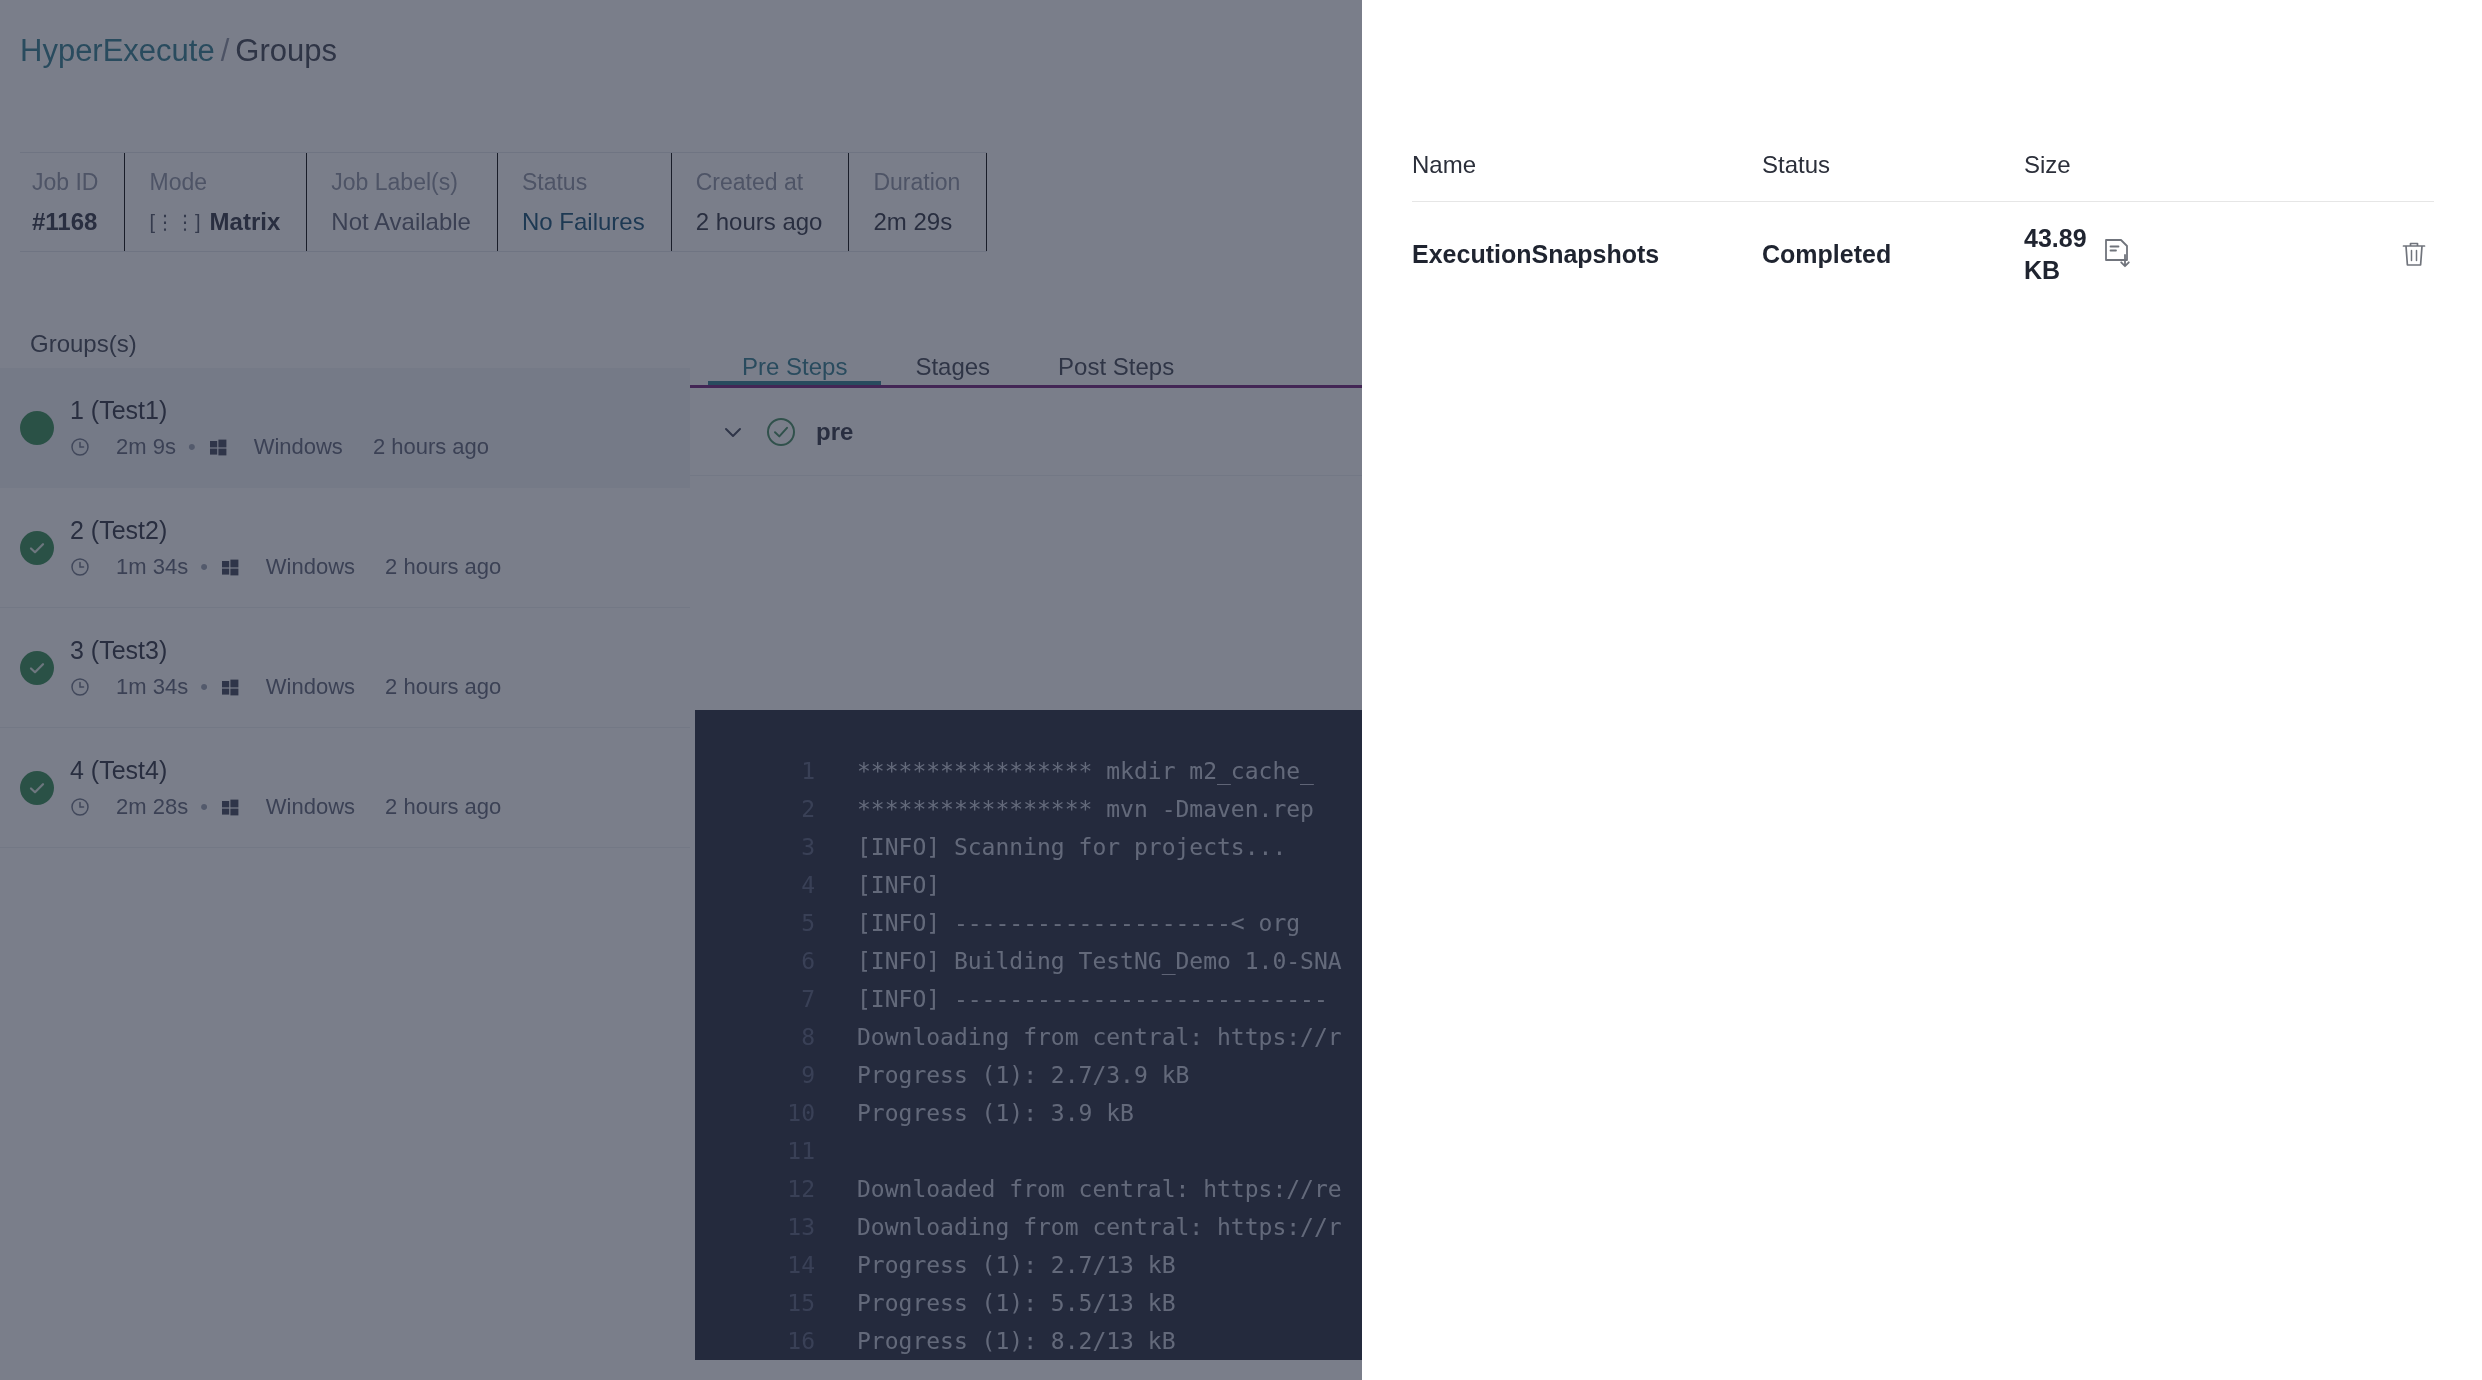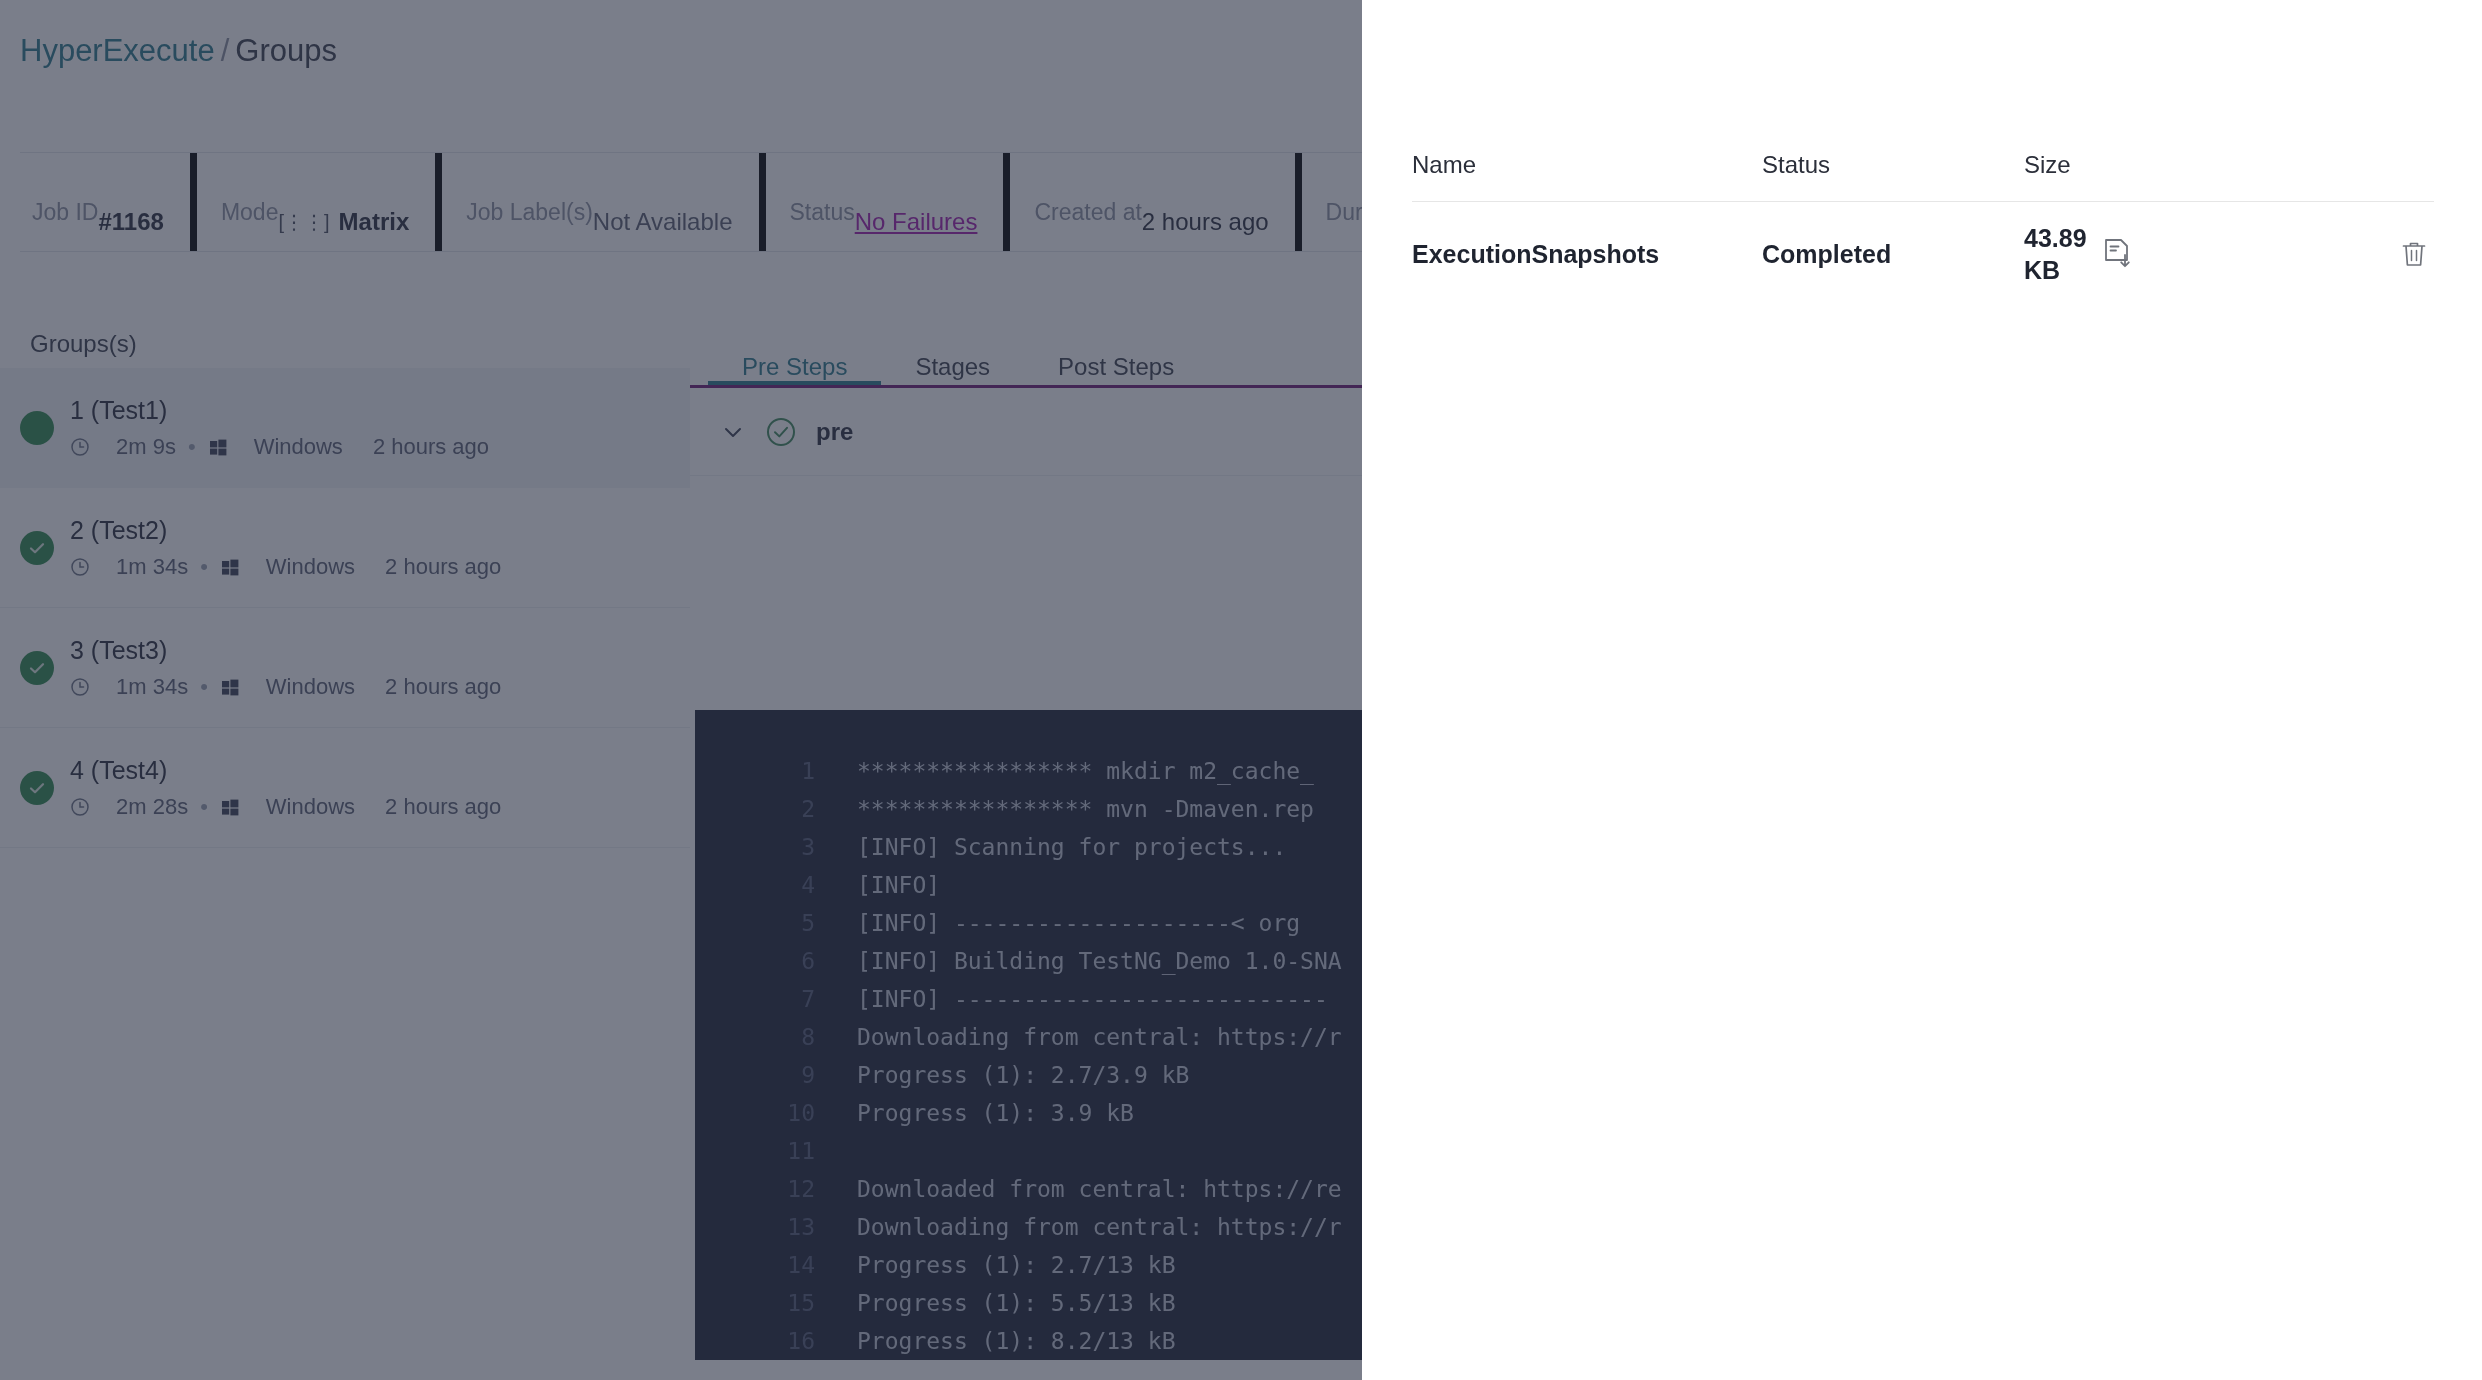--- a/index.html
+++ b/index.html
@@ -31,35 +31,34 @@
   
   .meta-strip {
     position: absolute; left: 20px; top: 152px;
     height: 100px;
     display: flex;
     border-top: 1px solid #e3e5ea;
     border-bottom: 1px solid #e3e5ea;
   }
   .meta-cell {
     padding: 14px 26px 14px 24px;
-    border-right: 7px solid #000000;
-    display: flex; flex-direction: row; justify-content: center;
+    border-right: 1px solid #000000;
+    display: flex; flex-direction: column; justify-content: center;
     min-width: 60px;
-    align-items: flex-end;
   }
   .meta-cell:first-child { padding-left: 12px; }
   .meta-label {
     font-size: 23px; color: #8b90a0; line-height: 30px;
     white-space: nowrap; margin-bottom: 10px;
   }
   .meta-value {
     font-size: 24px; color: #2a2e3d; line-height: 30px;
     white-space: nowrap; display: flex; align-items: center; gap: 9px;
   }
-  .meta-value.green { color: #a21caf; text-decoration: underline; }
+  .meta-value.green { color: #0c4a6e; }
   .meta-value.muted { color: #595e70; font-weight: 400; }
   .meta-value strong { font-weight: 700; }
   .matrix-glyph {
     font-size: 20px; color: #4a4f60; letter-spacing: 0px;
   }
 
   
   .groups-head {
     position: absolute; left: 0; top: 320px;
     width: 690px; height: 48px;

